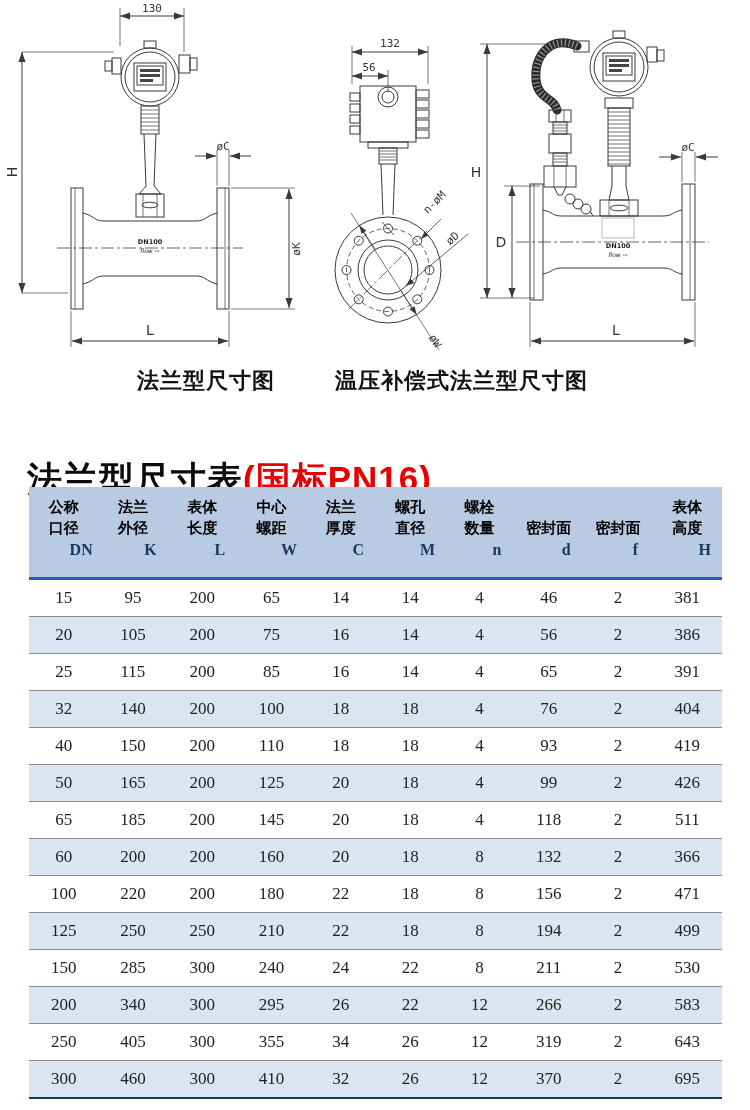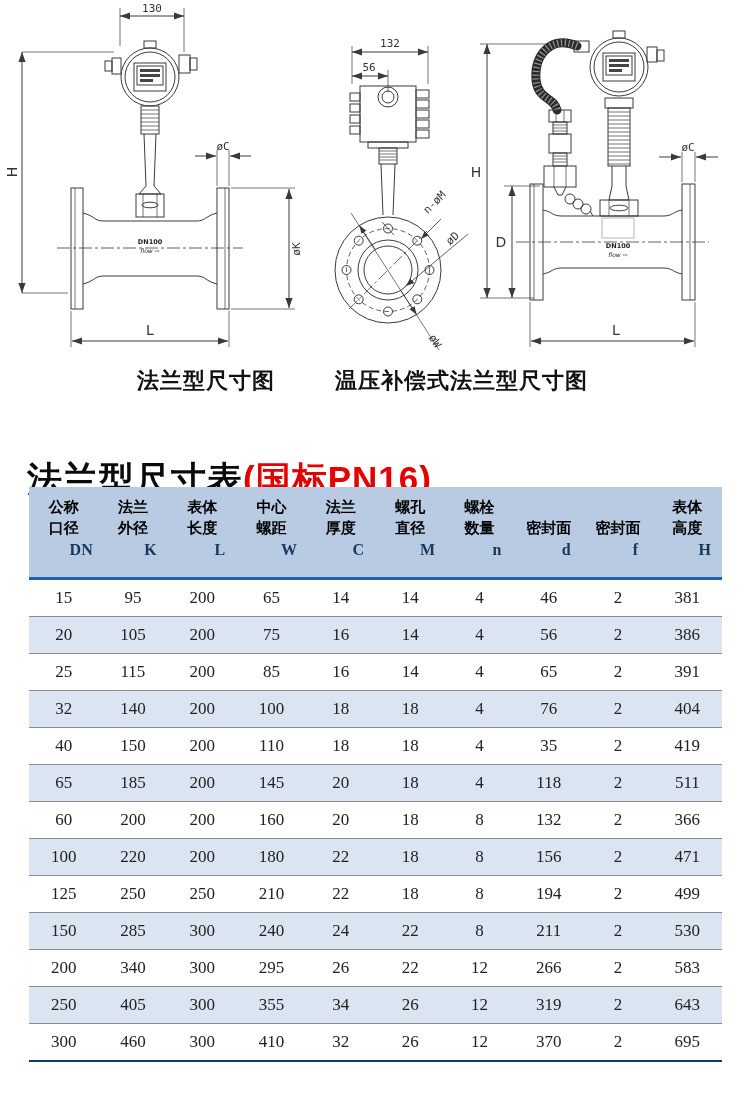--- a/index.html
+++ b/index.html
@@ -343,23 +343,35 @@
           <td>404</td>
         </tr>
         <tr>
           <td>40</td>
           <td>150</td>
           <td>200</td>
           <td>110</td>
           <td>18</td>
           <td>18</td>
           <td>4</td>
-          <td>35</td>
+          <td>93</td>
           <td>2</td>
           <td>419</td>
+        </tr>
+        <tr>
+          <td>50</td>
+          <td>165</td>
+          <td>200</td>
+          <td>125</td>
+          <td>20</td>
+          <td>18</td>
+          <td>4</td>
+          <td>99</td>
+          <td>2</td>
+          <td>426</td>
         </tr>
         <tr>
           <td>65</td>
           <td>185</td>
           <td>200</td>
           <td>145</td>
           <td>20</td>
           <td>18</td>
           <td>4</td>
           <td>118</td>

